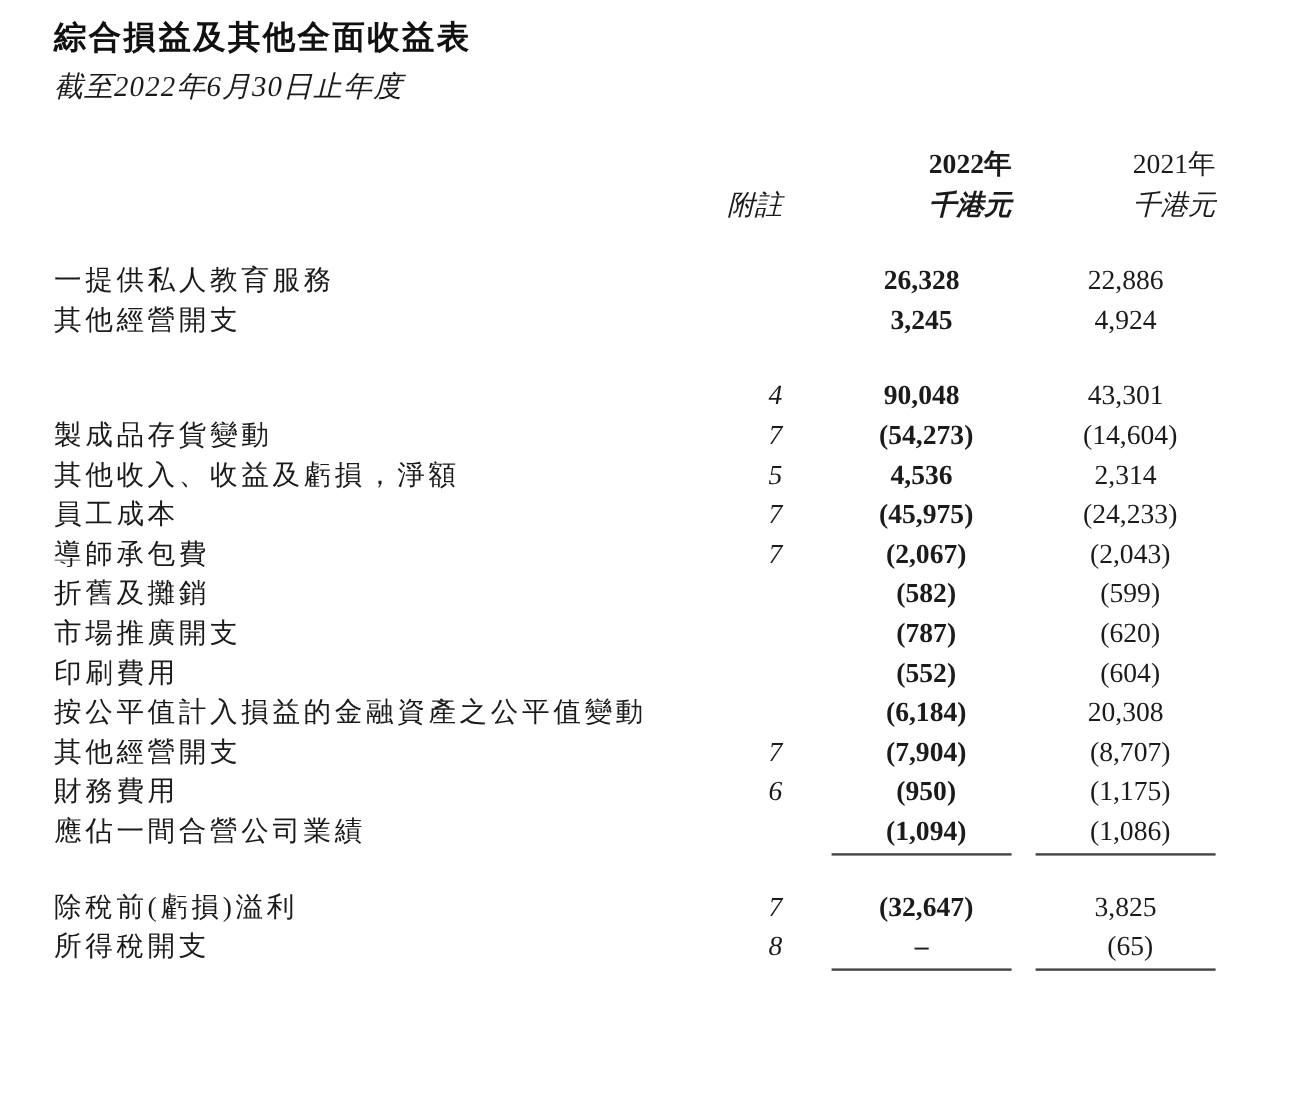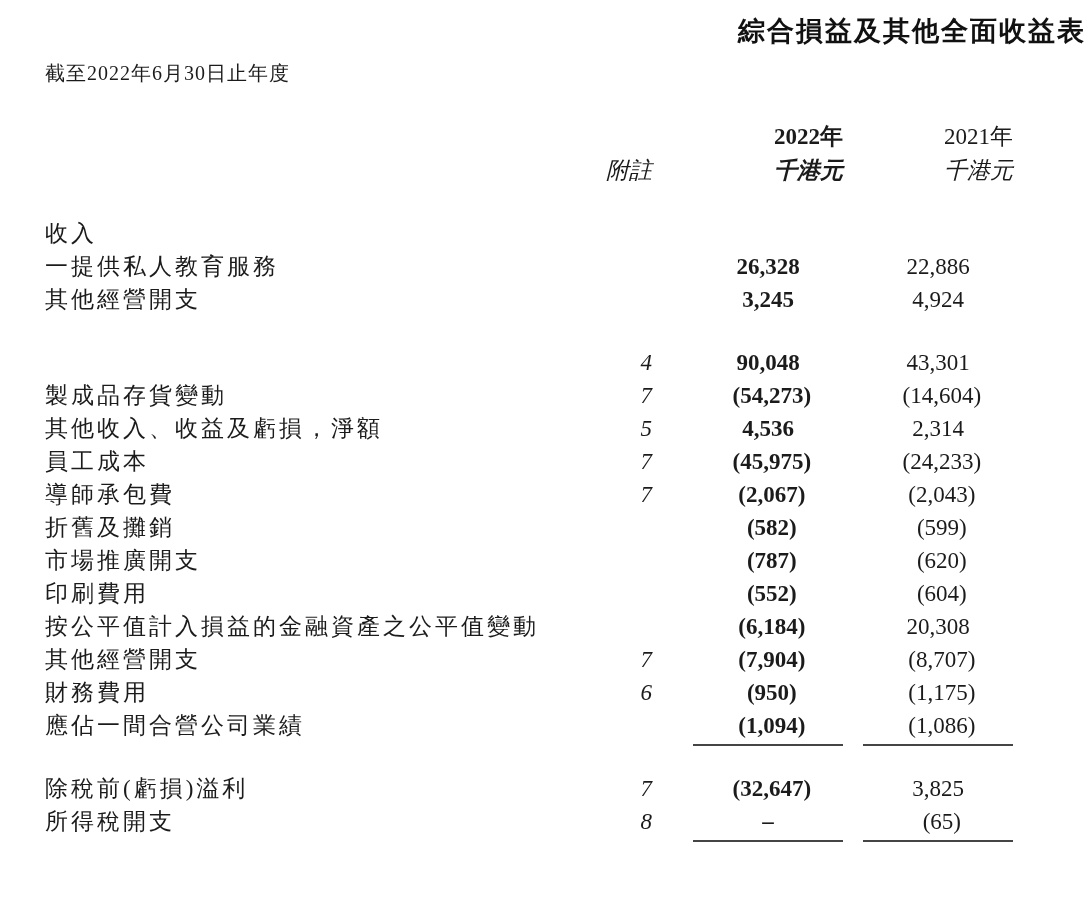--- a/index.html
+++ b/index.html
@@ -12,25 +12,25 @@
   }
   .page { padding: 14px 0 0 45px; }
 
   .doc-title {
     font-family: "Liberation Sans", "DejaVu Sans", sans-serif;
     font-weight: 700;
     font-size: 27px;
     line-height: 34px;
     letter-spacing: 2px;
     color: #111;
-    text-align: right;
   }
   .doc-subtitle {
     margin-top: 10px;
-    font-size: 20px;
+    font-style: italic;
+    font-size: 24px;
     line-height: 30px;
     letter-spacing: 1px;
   }
 
   table.statement {
     margin-top: 28px;
     border-collapse: collapse;
     table-layout: fixed;
     width: 977px;
   }
@@ -90,26 +90,20 @@
       <tr class="hdr2">
         <td class="label"></td>
         <td class="note">附註</td>
         <td class="num v2022"><span class="unit-head">千港元</span></td>
         <td class="num"><span class="unit-head">千港元</span></td>
       </tr>
       <tr class="hdr-gap">
           <td colspan="4"></td>
         </tr>
 
-    <tr class="body-row">
-    <td class="label">收入</td>
-    <td class="note"></td>
-    <td class="num v2022"><span class="val"></span></td>
-    <td class="num v2021col"><span class="val"></span></td>
-  </tr>
         <tr class="body-row">
     <td class="label">一提供私人教育服務</td>
     <td class="note"></td>
     <td class="num v2022"><span class="val">26,328</span></td>
     <td class="num v2021col"><span class="val">22,886</span></td>
   </tr>
         <tr class="body-row">
     <td class="label">其他經營開支</td>
     <td class="note"></td>
     <td class="num v2022"><span class="val">3,245</span></td>

